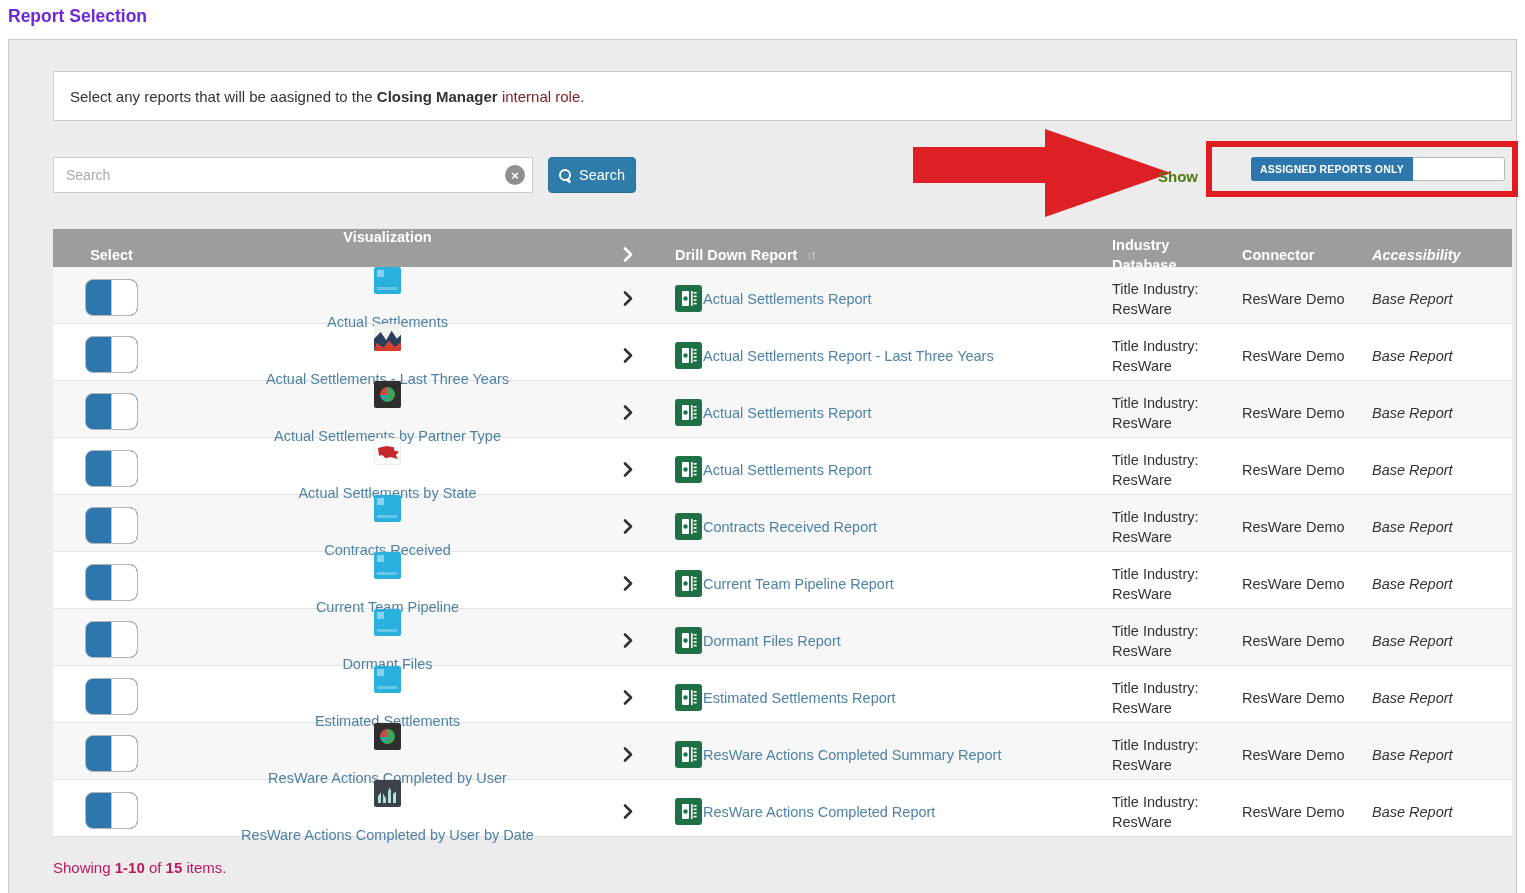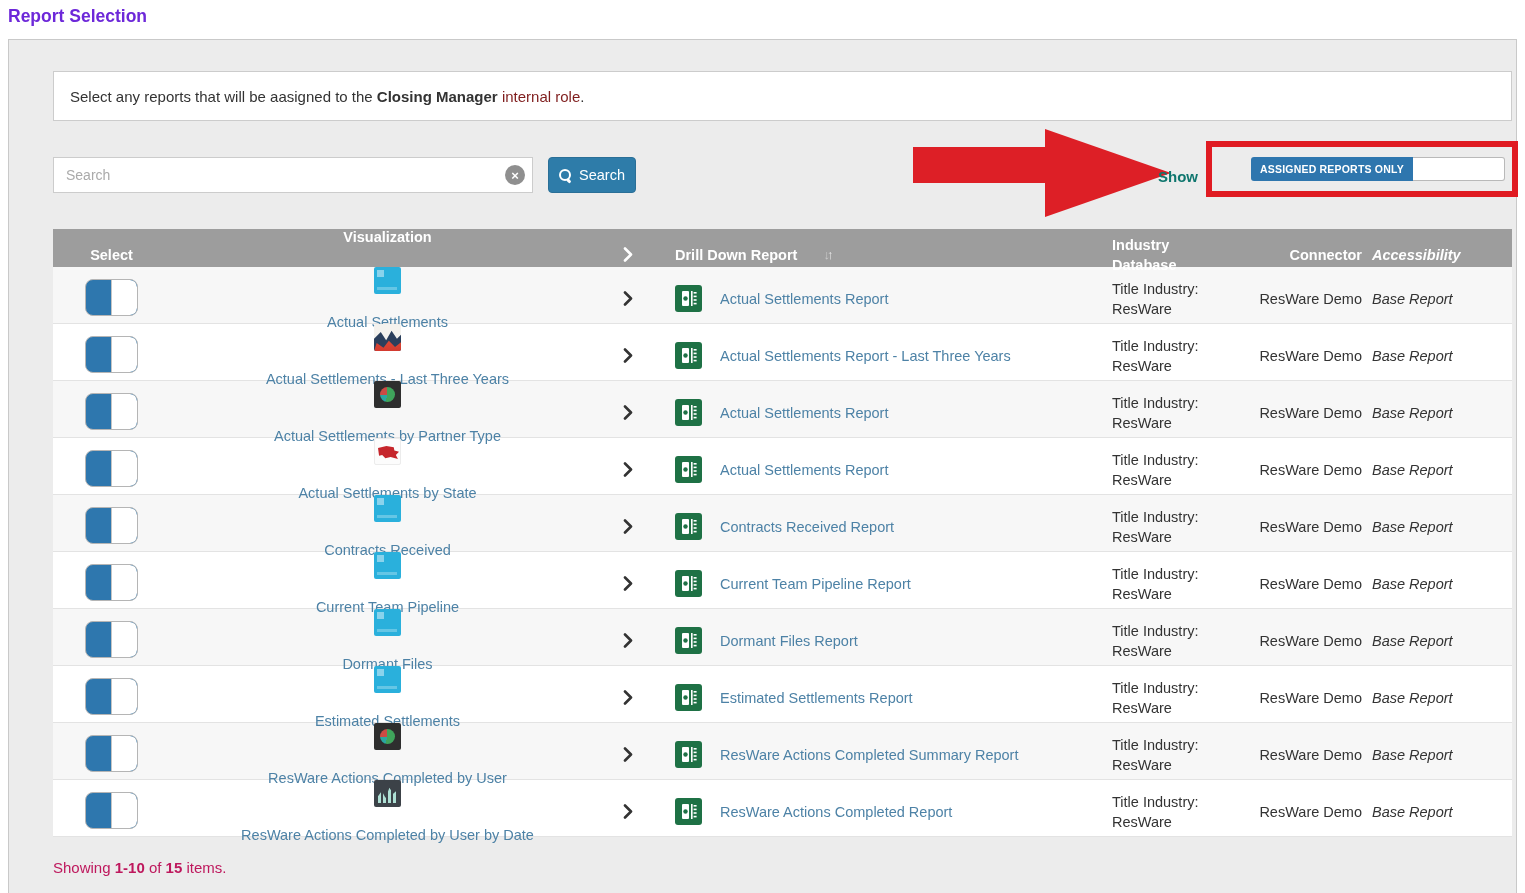--- a/index.html
+++ b/index.html
@@ -38,21 +38,21 @@
   .mag-icon::after { content:""; position:absolute; left:9px; top:9px; width:5px; height:2.5px;
     background:#fff; transform:rotate(45deg); transform-origin:0 0; border-radius:2px; }
 
   
   .anno-arrow { position:absolute; left:860px; top:-28px; width:258px; height:88px; }
   .arrow-rect { position:absolute; left:0; top:18px; width:132px; height:36px; background:#dd1f26; }
   .arrow-head { position:absolute; left:132px; top:0; width:0; height:0;
     border-top:44px solid transparent; border-bottom:44px solid transparent;
     border-left:126px solid #dd1f26; }
   .show-label { position:absolute; left:1040px; top:11px; width:105px; text-align:right;
-    font-weight:bold; font-size:15px; color:#0f766e; }
+    font-weight:bold; font-size:15px; color:#4d7c0f; }
   .anno-box { position:absolute; left:1153px; top:-16px; width:312px; height:56px;
     border:6px solid #e01b22; display:flex; align-items:center; padding-left:7px; }
   .assigned-toggle { display:flex; height:24px; width:286px; cursor:pointer; }
   .assigned-chip { background:#2e76ae; color:#fff; font-size:10.5px; font-weight:bold;
     display:flex; align-items:center; padding:0 9px; letter-spacing:.2px;
     border-radius:3px 0 0 3px; white-space:nowrap;margin-left:32px; }
   .assigned-rest { flex:1; background:#fff; border:1px solid #b9b9b9; border-left:none;
     border-radius:0 3px 3px 0; }
 
   
@@ -61,23 +61,23 @@
     background:#9d9d9d; height:38px; align-items:center; color:#fff;
     font-weight:bold; font-size:14.5px; }
   .t-row { display:grid; grid-template-columns:117px 430px 55px 445px 132px 130px 150px;
     height:57px; align-items:center; border-bottom:1px solid #e3e3e3; background:#fff;
     font-size:14.5px; }
   .t-row.odd { background:#f7f7f7; }
   .c-select { text-align:center; }
   .c-viz { display:flex; align-items:center; padding-left:5px; gap:20px;flex-direction:column; }
   .c-chev { display:flex; justify-content:center; color:#333; }
   .t-head .c-chev { color:#fff; }
-  .c-drill { display:flex; align-items:center; padding-left:20px; gap:18px; }
+  .c-drill { display:flex; align-items:center; padding-left:20px; gap:1px; }
   .c-industry { padding-left:12px; line-height:20px; }
-  .c-connector { padding-left:10px;text-align:right; }
+  .c-connector { padding-left:10px; }
   .c-access { padding-left:10px;font-style:italic; }
   .t-head .c-viz, .t-head .c-drill { cursor:pointer; }
   .sort-icon { margin-left:8px; font-size:13px; letter-spacing:-3px; }
   .sort-icon .s1 { color:#c9c9c9; } .sort-icon .s2 { color:#e8e8e8; }
 
   .link { color:#4d82a6; cursor:pointer; text-decoration:none; }
 
   
   .toggle { display:inline-flex; width:53px; height:37px; border-radius:8px;
     border:1px solid #b5b5b5; background:#2e77ae; overflow:hidden; cursor:pointer; }

